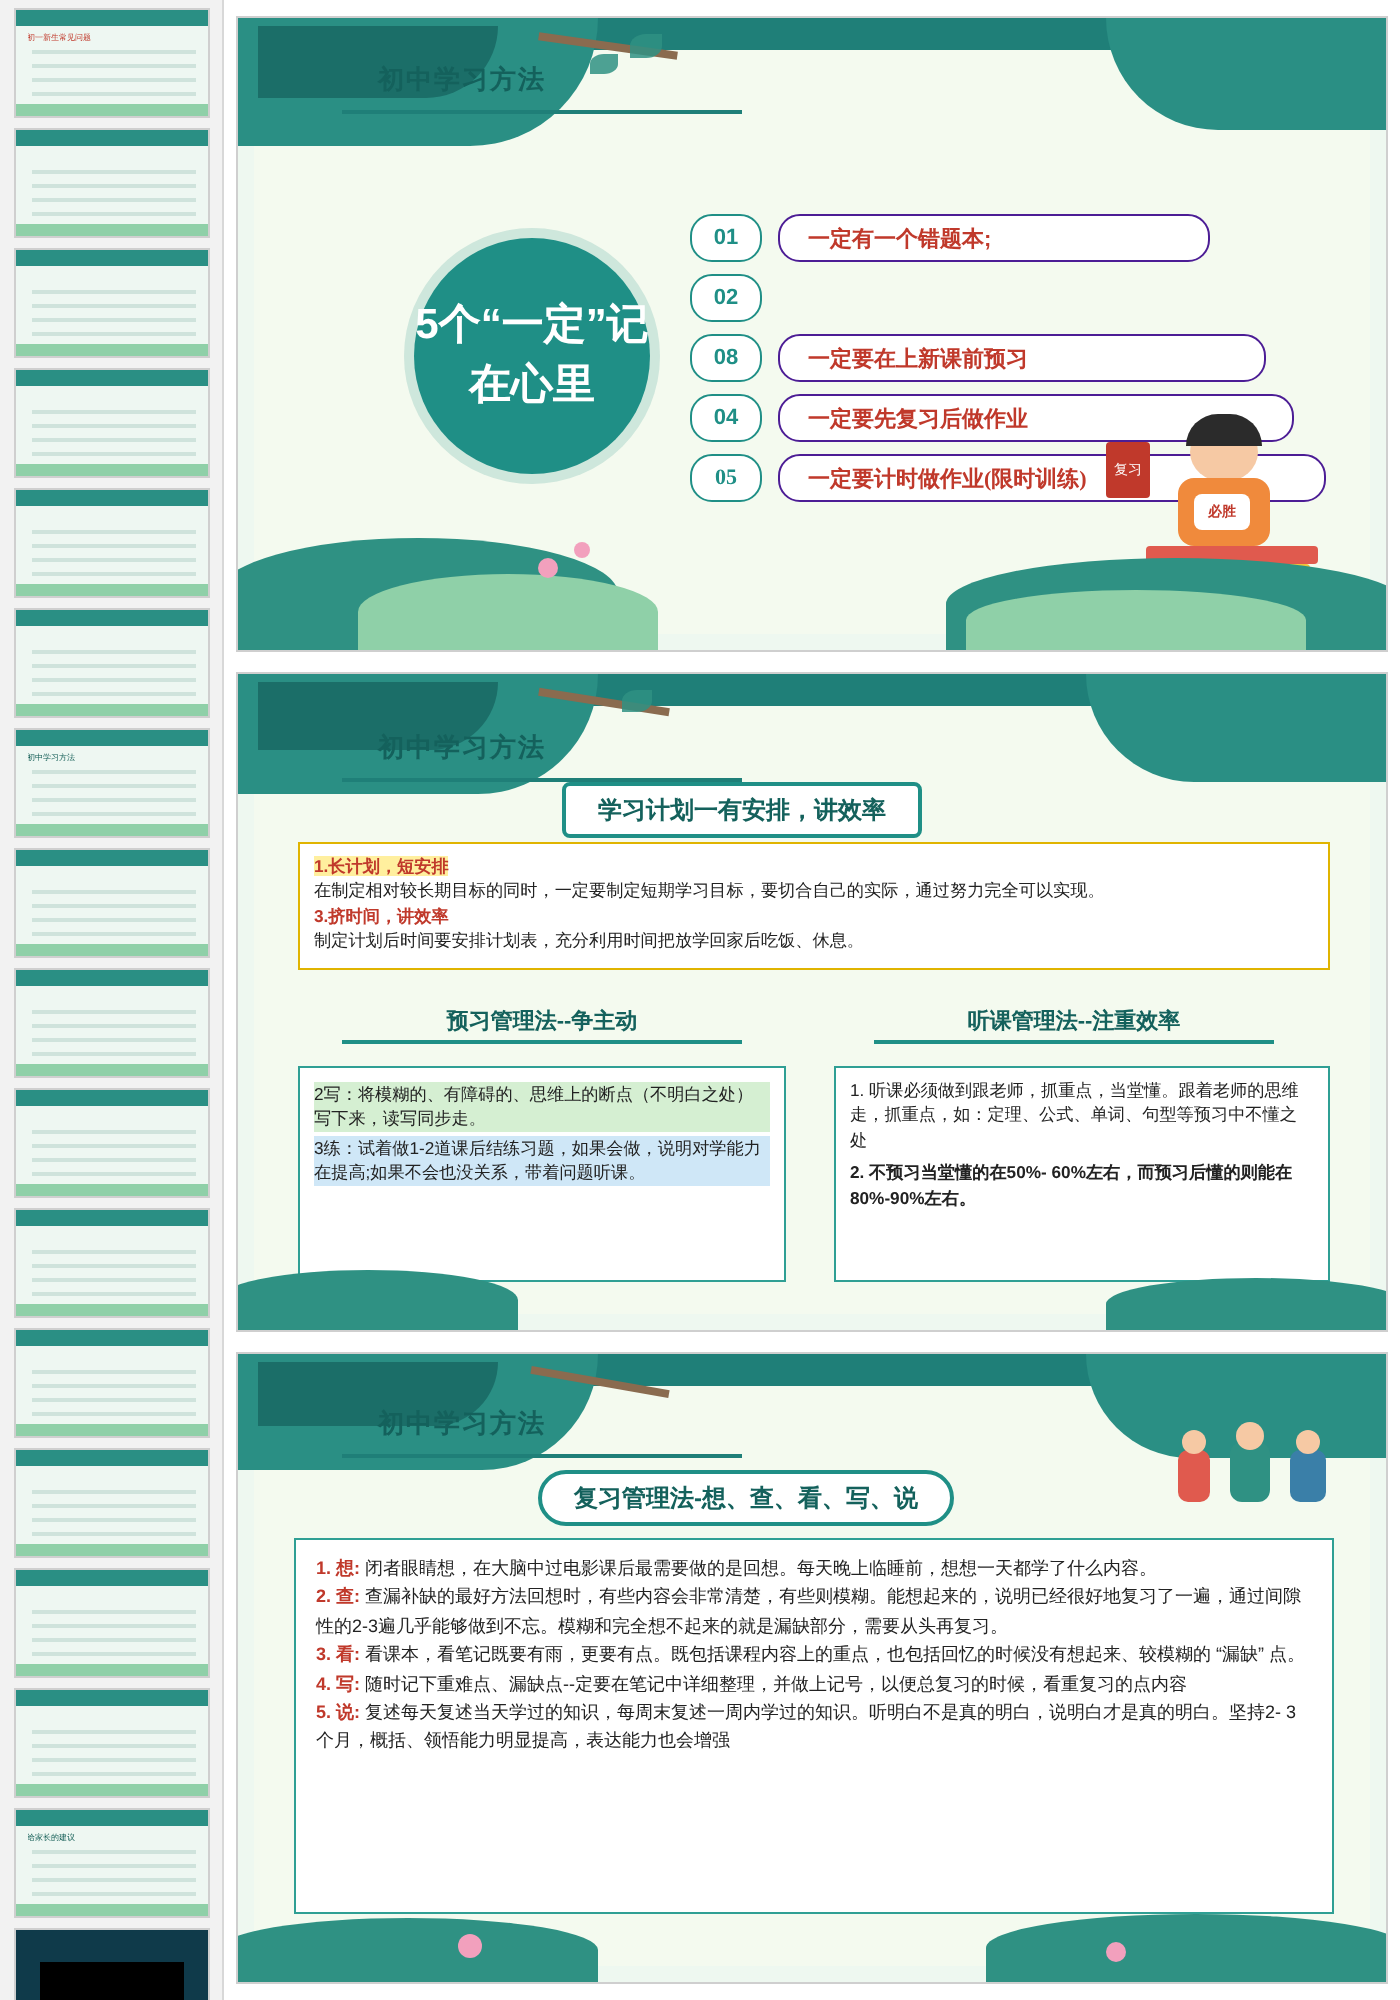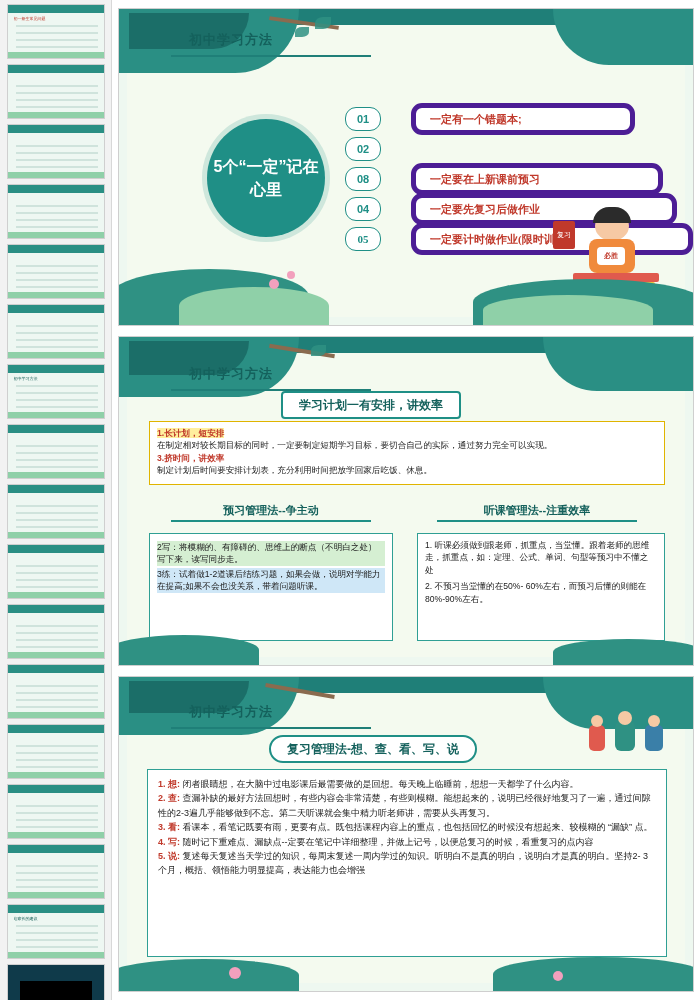--- a/index.html
+++ b/index.html
@@ -50,34 +50,33 @@
   }
   .slide-title{
     position:absolute;left:70px;top:22px;font-size:13px;font-weight:bold;color:#14615c;
     letter-spacing:1px;
   }
 
   
   .circle-badge{
     position:absolute;left:88px;top:110px;width:118px;height:118px;border-radius:50%;
     background:#1f8f86;color:#fff;display:flex;align-items:center;justify-content:center;
-    text-align:center;font-size:16px;font-weight:bold;line-height:1.45;
+    text-align:center;font-size:21px;font-weight:bold;line-height:1.45;
     box-shadow:0 0 0 5px rgba(31,143,134,.18);
   }
   .item-row{position:absolute;left:226px;height:24px;display:flex;align-items:center;}
   .item-num{
     width:34px;height:22px;border:1px solid #1f8f86;color:#1f8f86;border-radius:11px;
     font-size:11px;font-weight:bold;display:flex;align-items:center;justify-content:center;
     background:#fff;margin-right:8px;flex:none;
   }
   .item-pill{
-    height:22px;border:5px solid #4c1d95;border-radius:11px;background:#fff;
+    height:22px;border:1px solid #4c1d95;border-radius:11px;background:#fff;
     display:flex;align-items:center;padding:0 14px;font-size:11px;color:#c0392b;font-weight:bold;
     white-space:nowrap;
-    margin-left:22px;
   }
   .boy{position:absolute;right:28px;bottom:26px;width:96px;height:94px;}
 
   
   .hdr-pill{
     position:absolute;height:24px;border:2px solid #1f8f86;border-radius:4px;background:#fff;
     display:flex;align-items:center;justify-content:center;font-size:12px;font-weight:bold;color:#14615c;
     padding:0 16px;white-space:nowrap;
   }
   .box{
@@ -340,21 +339,21 @@
     <div class="sub-hd" style="left:52px;top:166px;width:200px;text-align:center;">预习管理法--争主动</div>
     <div class="sub-hd" style="left:318px;top:166px;width:200px;text-align:center;">听课管理法--注重效率</div>
 
     <div class="box" style="left:30px;top:196px;width:244px;height:108px;">
       <div class="hl-g" style="margin-top:2px;">2写：将模糊的、有障碍的、思维上的断点（不明白之处）写下来，读写同步走。</div>
       <div class="hl-b" style="margin-top:2px;">3练：试着做1-2道课后结练习题，如果会做，说明对学能力在提高;如果不会也没关系，带着问题听课。</div>
     </div>
 
     <div class="box" style="left:298px;top:196px;width:248px;height:108px;">
       <div>1. 听课必须做到跟老师，抓重点，当堂懂。跟着老师的思维走，抓重点，如：定理、公式、单词、句型等预习中不懂之处</div>
-      <div style="margin-top:4px;">2. 不预习当堂懂的在50%- 60%左右，而预习后懂的则能在80%-90%左右。</div>
+      <div style="margin-top:4px;font-weight:bold;">2. 不预习当堂懂的在50%- 60%左右，而预习后懂的则能在80%-90%左右。</div>
     </div>
 
     <div class="hill" style="left:-10px;bottom:0;width:150px;height:30px;background:#2f9183;"></div>
     <div class="hill" style="right:-10px;bottom:0;width:150px;height:26px;background:#2f9183;"></div>
   </div>
 
   <div class="slide" id="slide3">
     <div class="bg-teal-band"></div>
     <div class="cream"></div>
     <div style="position:absolute;left:0;top:0;width:180px;height:58px;background:#2a8f84;border-radius:0 0 70px 0;"></div>
@@ -367,21 +366,21 @@
 
     <div class="hdr-pill" style="left:150px;top:58px;border-radius:14px;">复习管理法-想、查、看、写、说</div>
 
     <div class="box" style="left:28px;top:92px;width:520px;height:188px;padding:7px 10px;font-size:9px;line-height:1.6;">
       <div>
         <span class="redb">1. 想:</span>
         <span>闭者眼睛想，在大脑中过电影课后最需要做的是回想。每天晚上临睡前，想想一天都学了什么内容。</span>
       </div>
       <div>
         <span class="redb">2. 查:</span>
-        <span>查漏补缺的最好方法回想时，有些内容会非常清楚，有些则模糊。能想起来的，说明已经很好地复习了一遍，通过间隙性的2-3遍几乎能够做到不忘。第二天听课就会集中精力听老师讲，需要从头再复习。</span>
+        <span>查漏补缺的最好方法回想时，有些内容会非常清楚，有些则模糊。能想起来的，说明已经很好地复习了一遍，通过间隙性的2-3遍几乎能够做到不忘。模糊和完全想不起来的就是漏缺部分，需要从头再复习。</span>
       </div>
       <div>
         <span class="redb">3. 看:</span>
         <span>看课本，看笔记既要有雨，更要有点。既包括课程内容上的重点，也包括回忆的时候没有想起来、较模糊的 “漏缺” 点。</span>
       </div>
       <div>
         <span class="redb">4. 写:</span>
         <span>随时记下重难点、漏缺点--定要在笔记中详细整理，并做上记号，以便总复习的时候，看重复习的点内容</span>
       </div>
       <div>

